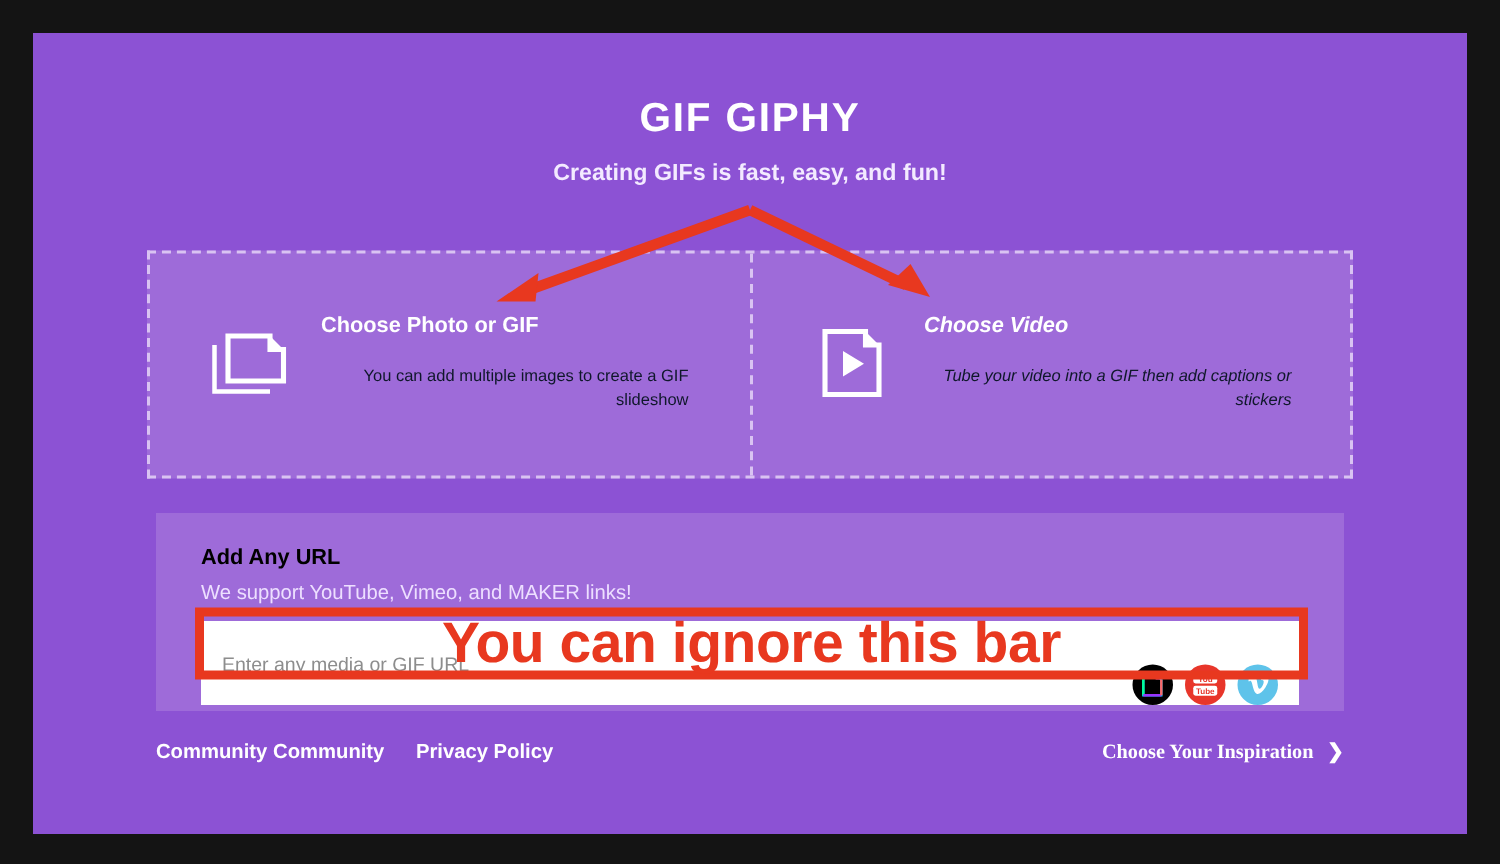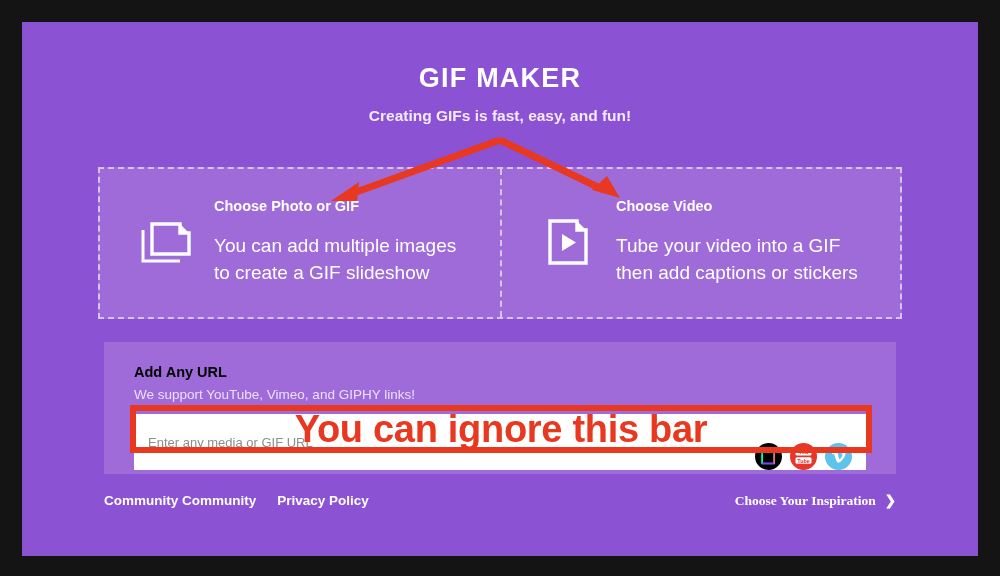--- a/index.html
+++ b/index.html
@@ -73,45 +73,47 @@
   .choice {
     flex: 1 1 50%;
     display: flex;
     align-items: center;
     box-sizing: border-box;
     padding-left: 38px;
     cursor: pointer;
   }
   .choice + .choice {
     border-left: 2px dashed #d9c3f2;
+    font-style: italic;
   }
   .choice-icon {
     flex: 0 0 auto;
     width: 60px;
     margin-right: 16px;
     display: flex;
     align-items: center;
     justify-content: center;
   }
   .choice-text {
     flex: 1 1 auto;
   }
   .choice-title {
     font-size: 14.5px;
     font-weight: bold;
     color: #ffffff;
     margin: 0 0 18px 0;
     line-height: 1.1;
   }
   .choice-desc {
-    font-size: 19px;
-    color: #ffffff;
+    font-size: 11px;
+    color: #0f172a;
     margin: 0;
     line-height: 1.42;
     max-width: 245px;
+    text-align: right;
   }
 
   
   #url-panel {
     position: absolute;
     left: 82px;
     top: 320px;
     width: 792px;
     height: 132px;
     background: #9e6bd9;
@@ -231,21 +233,21 @@
   }
 </style>
 </head>
 <body>
 
 <div id="frame">
 
   <div id="viewport">
 
     <div id="header">
-      <h1 id="page-title">GIF MAKER</h1>
+      <h1 id="page-title">GIF GIPHY</h1>
       <p id="page-subtitle">Creating GIFs is fast, easy, and fun!</p>
     </div>
 
     <div id="choices">
 
       <div class="choice">
         <span class="choice-icon">
           <svg width="56" height="46" viewBox="0 0 56 46" aria-hidden="true">
             <path d="M3 10 L3 41 L40 41" fill="none" stroke="#ffffff" stroke-width="3"></path>
             <path d="M12 4 L40 4 L40 13 L49 13 L49 34 L12 34 Z" fill="none" stroke="#ffffff" stroke-width="3.4"></path>
@@ -269,21 +271,21 @@
         <span class="choice-text">
           <span class="choice-title" style="display:block">Choose Video</span>
           <span class="choice-desc" style="display:block">Tube your video into a GIF then add captions or stickers</span>
         </span>
       </div>
 
     </div>
 
     <div id="url-panel">
       <div id="url-title">Add Any URL</div>
-      <div id="url-subtitle">We support YouTube, Vimeo, and GIPHY links!</div>
+      <div id="url-subtitle">We support YouTube, Vimeo, and MAKER links!</div>
 
       <div id="url-input-row">
         <input id="url-input" type="text" placeholder="Enter any media or GIF URL" style="">
         <span id="url-brands">
 
           <span class="brand-icon brand-giphy">
             <svg width="15" height="17" viewBox="0 0 15 17" aria-hidden="true">
               <path d="M1.2 1.2 L9.4 1.2 L13.2 5 L13.2 15.5 L1.2 15.5 Z" fill="none" stroke="#00ccff" stroke-width="1.6"></path>
               <path d="M1.2 1.2 L1.2 15.5" stroke="#00ff99" stroke-width="1.6" fill="none"></path>
               <path d="M1.2 15.5 L13.2 15.5" stroke="#9933ff" stroke-width="1.6" fill="none"></path>

